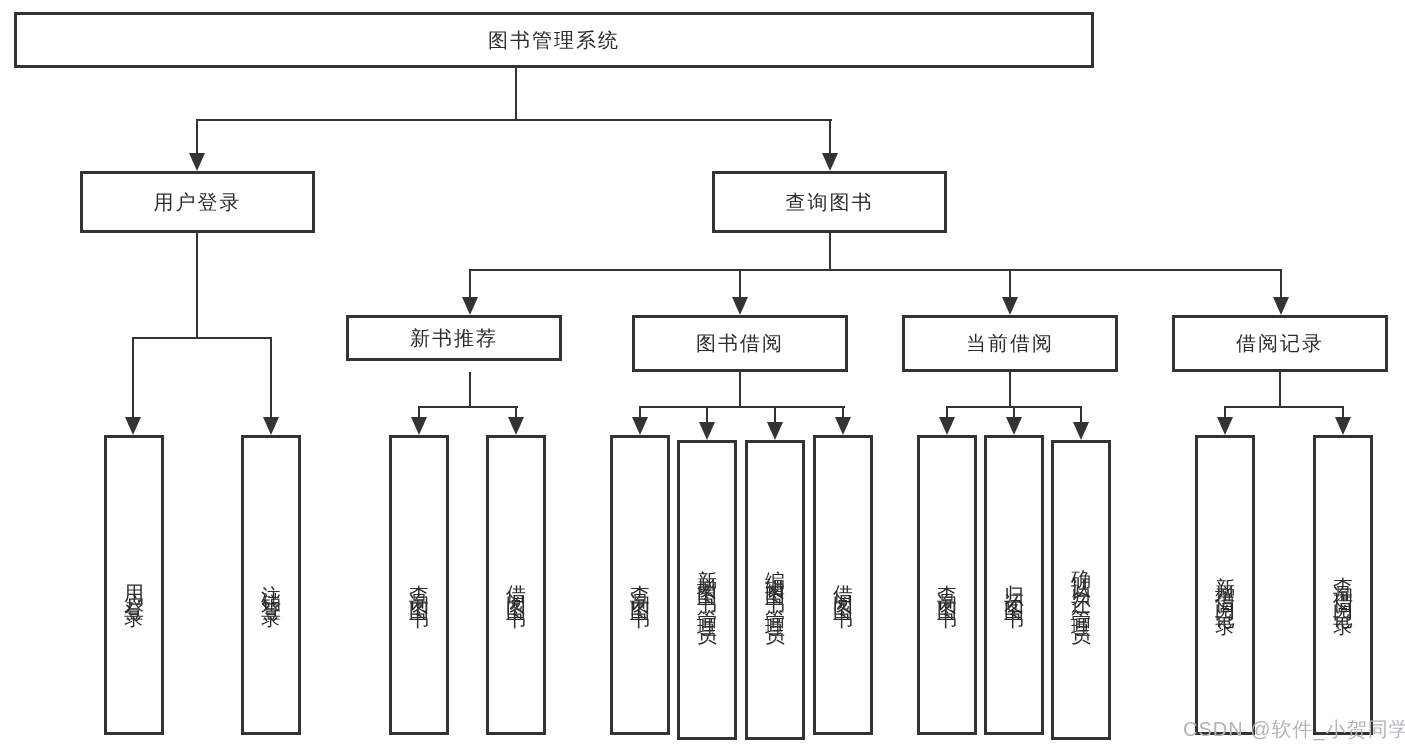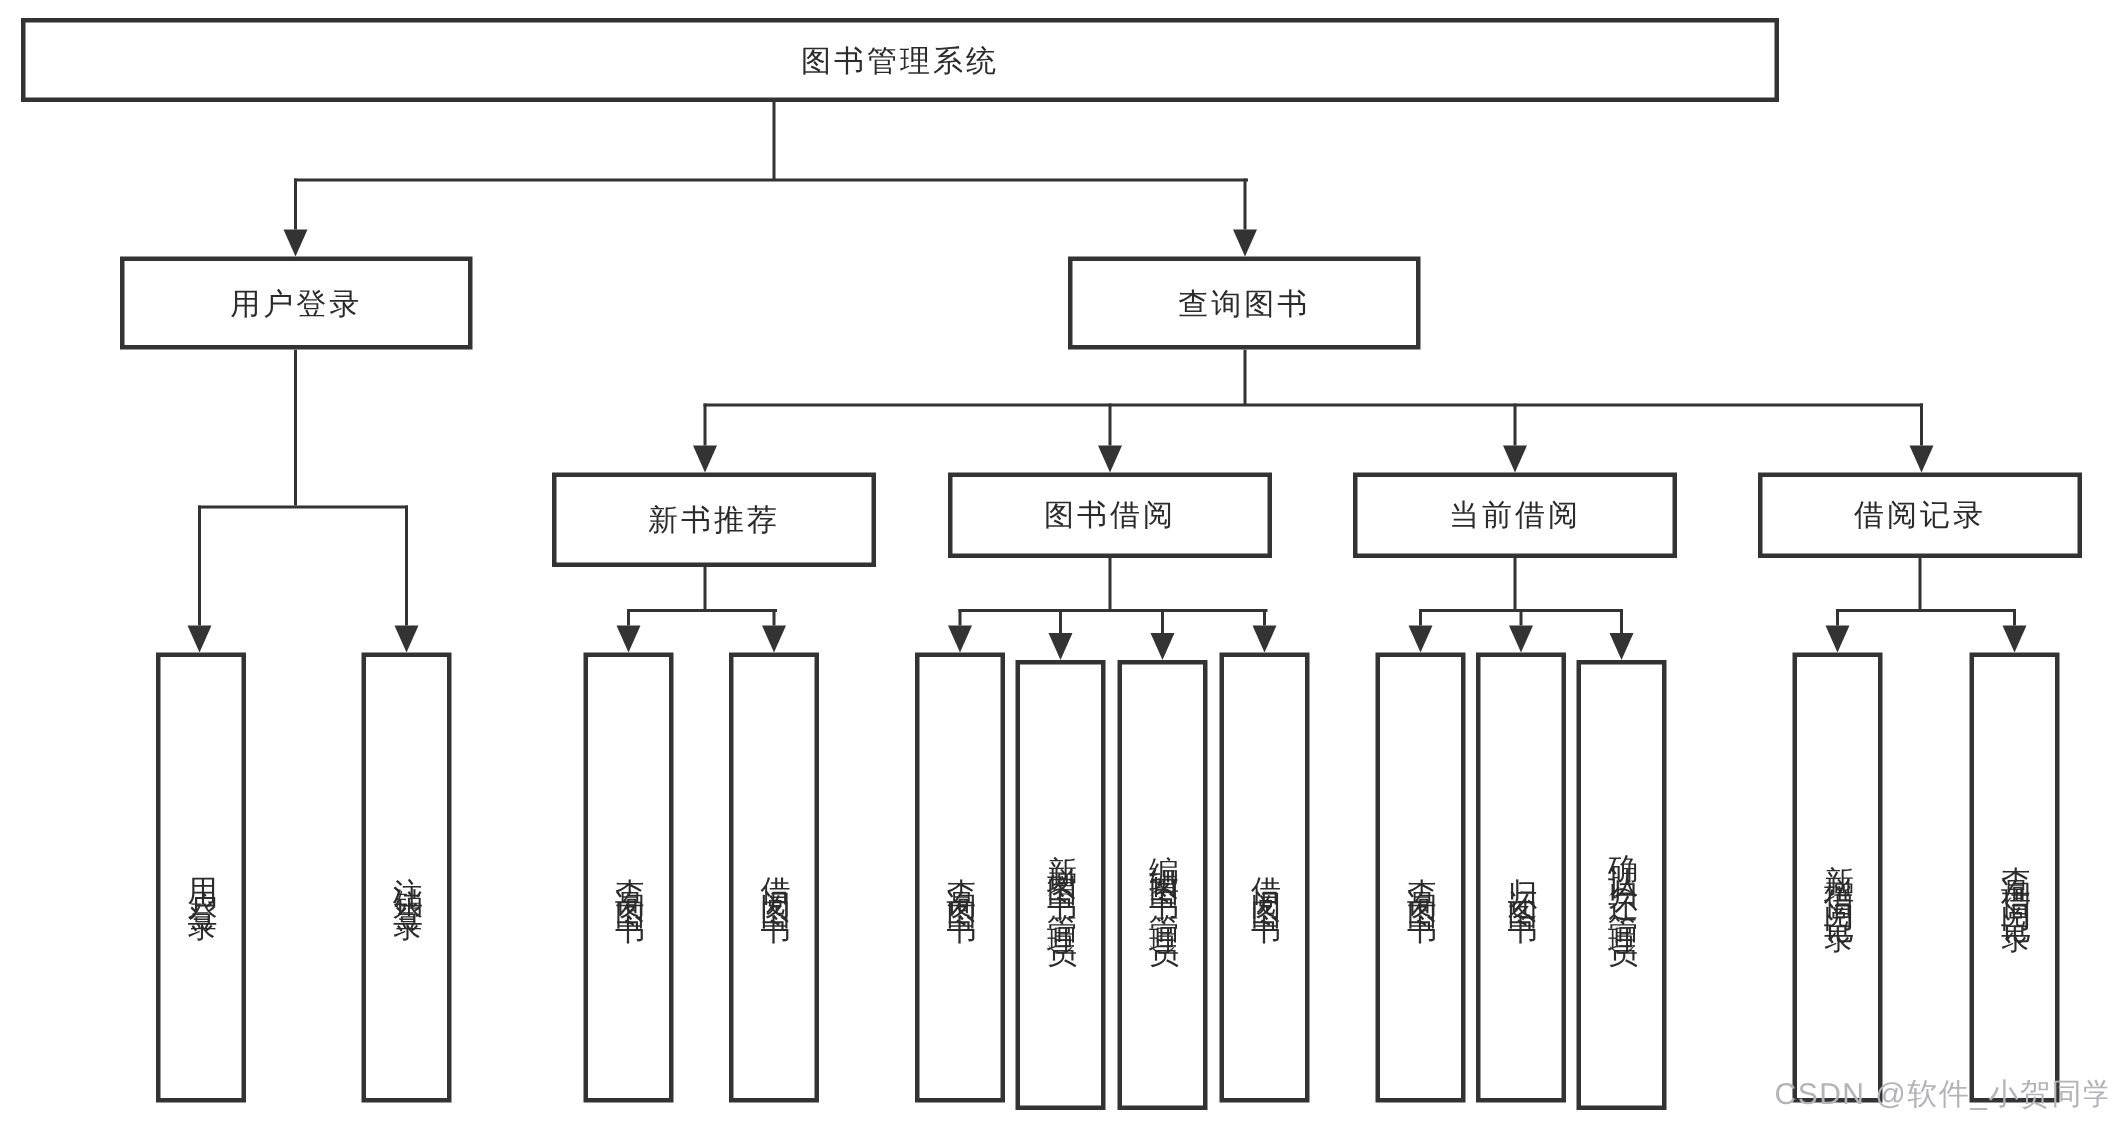--- a/index.html
+++ b/index.html
@@ -68,21 +68,21 @@
     white-space: nowrap;
     z-index: 5;
     letter-spacing: 1px;
   }
 </style>
 </head>
 <body>
 
 <div class="canvas">
 
-  <div class="box" style="left:14px; top:12px; width:1172px; height:56px;">图书管理系统</div>
+  <div class="box" style="left:14px; top:12px; width:1080px; height:56px;">图书管理系统</div>
 
   <div class="vline" style="left:515px; top:66px; height:54px;"></div>
   <div class="hline" style="left:196px; top:119px; width:636px;"></div>
   <div class="vline" style="left:196px; top:119px; height:34px;"></div>
   <div class="arrow" style="left:189px; top:153px;"></div>
   <div class="vline" style="left:829px; top:119px; height:34px;"></div>
   <div class="arrow" style="left:822px; top:153px;"></div>
 
   <div class="box" style="left:80px; top:171px; width:235px; height:62px;">用户登录</div>
   <div class="box" style="left:712px; top:171px; width:235px; height:62px;">查询图书</div>
@@ -98,21 +98,21 @@
   <div class="hline" style="left:469px; top:269px; width:813px;"></div>
   <div class="vline" style="left:469px; top:269px; height:28px;"></div>
   <div class="arrow" style="left:462px; top:297px;"></div>
   <div class="vline" style="left:739px; top:269px; height:28px;"></div>
   <div class="arrow" style="left:732px; top:297px;"></div>
   <div class="vline" style="left:1009px; top:269px; height:28px;"></div>
   <div class="arrow" style="left:1002px; top:297px;"></div>
   <div class="vline" style="left:1280px; top:269px; height:28px;"></div>
   <div class="arrow" style="left:1273px; top:297px;"></div>
 
-  <div class="box" style="left:368px; top:315px; width:216px; height:63px;">新书推荐</div>
+  <div class="box" style="left:346px; top:315px; width:216px; height:46px;">新书推荐</div>
   <div class="box" style="left:632px; top:315px; width:216px; height:57px;">图书借阅</div>
   <div class="box" style="left:902px; top:315px; width:216px; height:57px;">当前借阅</div>
   <div class="box" style="left:1172px; top:315px; width:216px; height:57px;">借阅记录</div>
 
   <div class="vline" style="left:469px; top:372px; height:35px;"></div>
   <div class="hline" style="left:418px; top:406px; width:100px;"></div>
   <div class="vline" style="left:418px; top:406px; height:11px;"></div>
   <div class="arrow" style="left:411px; top:417px;"></div>
   <div class="vline" style="left:515px; top:406px; height:11px;"></div>
   <div class="arrow" style="left:508px; top:417px;"></div>

